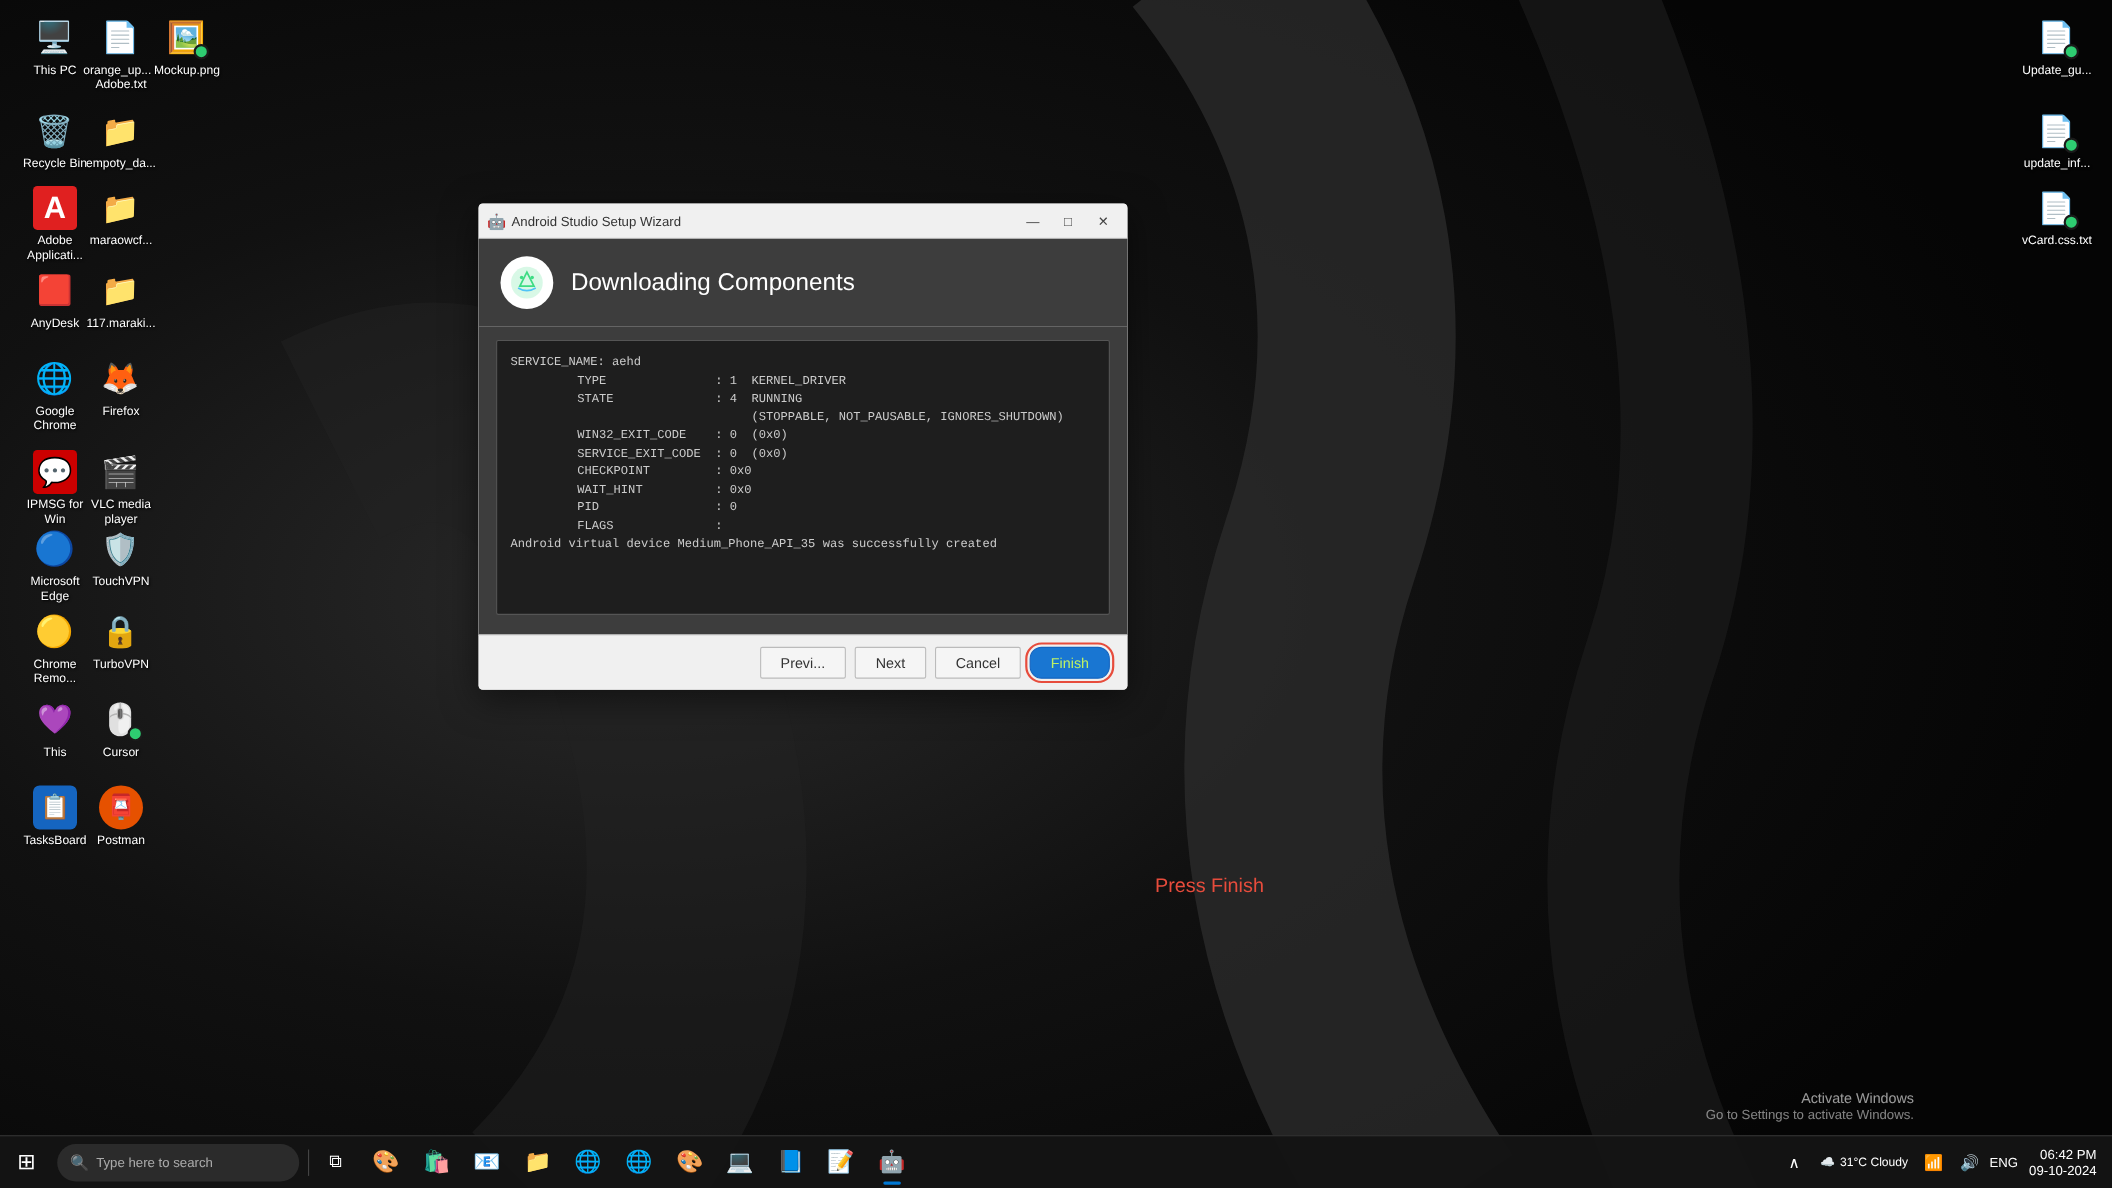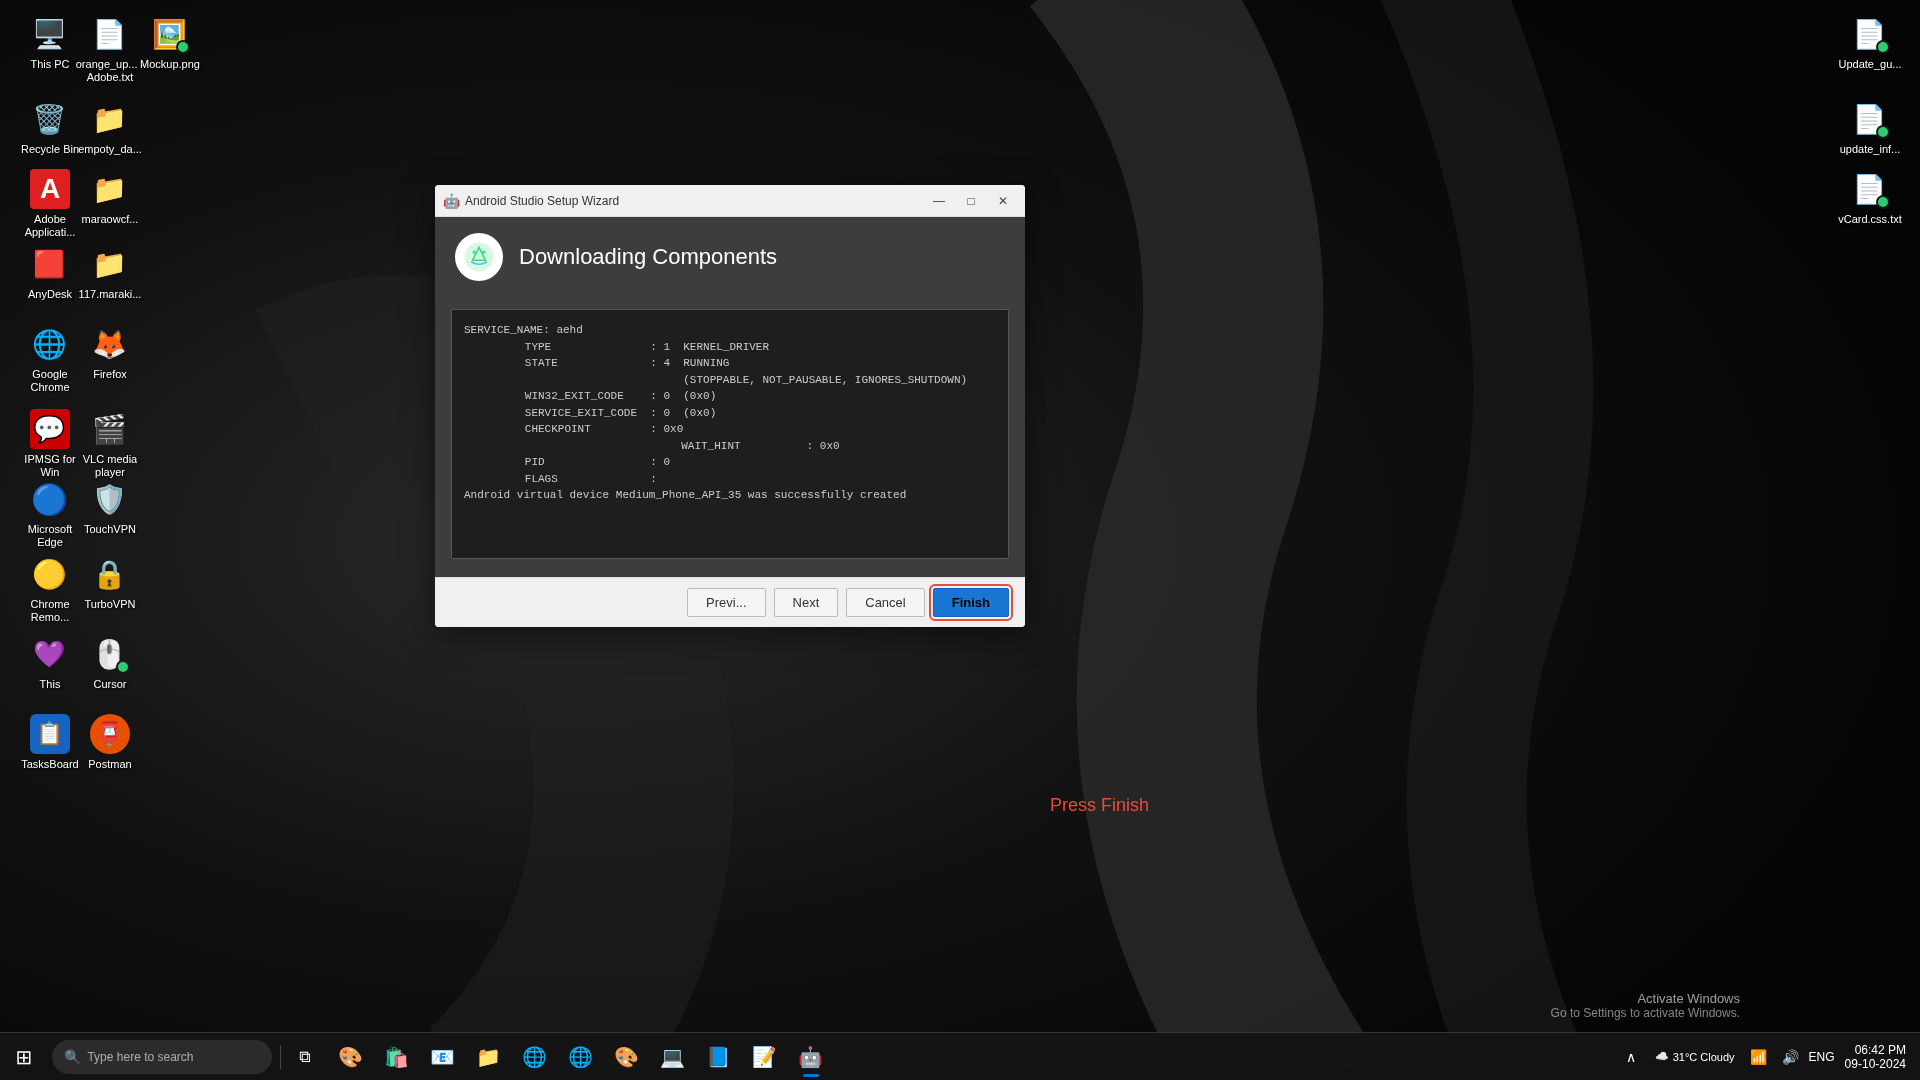--- a/index.html
+++ b/index.html
@@ -177,23 +177,24 @@
       padding: 6px 18px;
       font-size: 13px;
       border-radius: 2px;
       cursor: pointer;
       border: 1px solid #bbb;
       background: #f5f5f5;
       color: #333;
     }
     .wizard-btn.primary {
       background: #1976d2;
-      color: #000000;
+      color: #bef264;
       border-color: #1565c0;
-      font-weight: 700;
+      font-weight: 400;
+      border-radius: 11px;
     }
     .wizard-btn.finish-highlighted {
       outline: 2px solid #e74c3c;
       outline-offset: 2px;
     }
 
     
     .press-finish-label {
       position: absolute;
       top: 795px;
@@ -531,21 +532,21 @@
         </div>
         <div style="padding-left:8px;">
           &nbsp;&nbsp;&nbsp;&nbsp;&nbsp;&nbsp;&nbsp;&nbsp;WIN32_EXIT_CODE&nbsp;&nbsp;&nbsp;&nbsp;: 0&nbsp; (0x0)
         </div>
         <div style="padding-left:8px;">
           &nbsp;&nbsp;&nbsp;&nbsp;&nbsp;&nbsp;&nbsp;&nbsp;SERVICE_EXIT_CODE&nbsp;&nbsp;: 0&nbsp; (0x0)
         </div>
         <div style="padding-left:8px;">
           &nbsp;&nbsp;&nbsp;&nbsp;&nbsp;&nbsp;&nbsp;&nbsp;CHECKPOINT&nbsp;&nbsp;&nbsp;&nbsp;&nbsp;&nbsp;&nbsp;&nbsp;&nbsp;: 0x0
         </div>
-        <div style="padding-left:8px;text-align:center;">
+        <div style="padding-left:8px;">
           &nbsp;&nbsp;&nbsp;&nbsp;&nbsp;&nbsp;&nbsp;&nbsp;WAIT_HINT&nbsp;&nbsp;&nbsp;&nbsp;&nbsp;&nbsp;&nbsp;&nbsp;&nbsp;&nbsp;: 0x0
         </div>
         <div style="padding-left:8px;">
           &nbsp;&nbsp;&nbsp;&nbsp;&nbsp;&nbsp;&nbsp;&nbsp;PID&nbsp;&nbsp;&nbsp;&nbsp;&nbsp;&nbsp;&nbsp;&nbsp;&nbsp;&nbsp;&nbsp;&nbsp;&nbsp;&nbsp;&nbsp;&nbsp;: 0
         </div>
         <div style="padding-left:8px;">
           &nbsp;&nbsp;&nbsp;&nbsp;&nbsp;&nbsp;&nbsp;&nbsp;FLAGS&nbsp;&nbsp;&nbsp;&nbsp;&nbsp;&nbsp;&nbsp;&nbsp;&nbsp;&nbsp;&nbsp;&nbsp;&nbsp;&nbsp;:
         </div>
         <div>Android virtual device Medium_Phone_API_35 was successfully created</div>
       </div>

